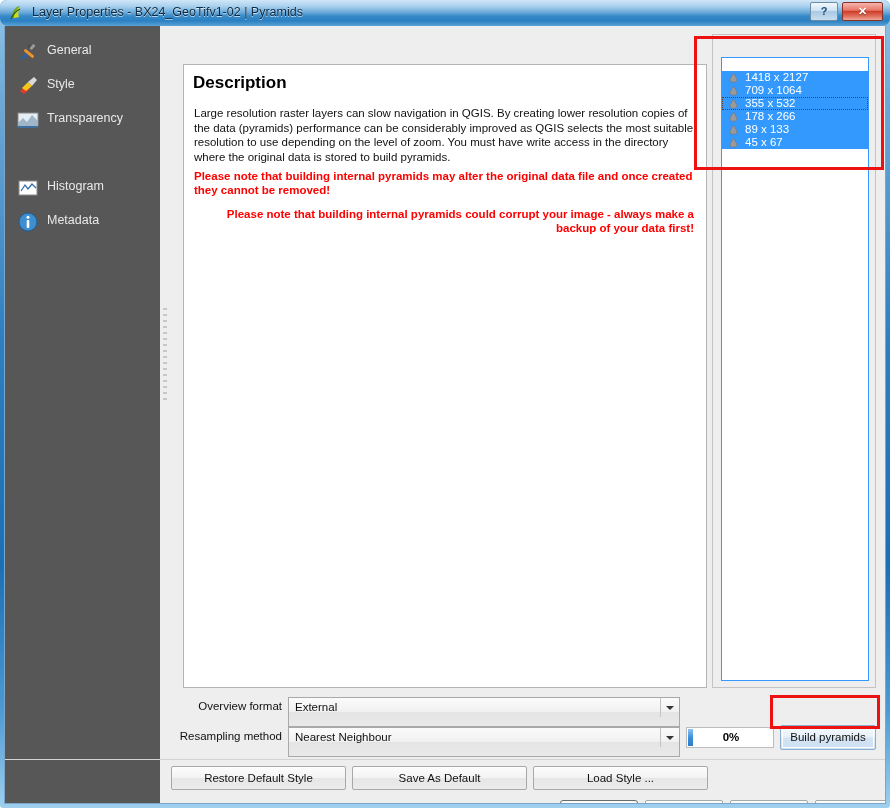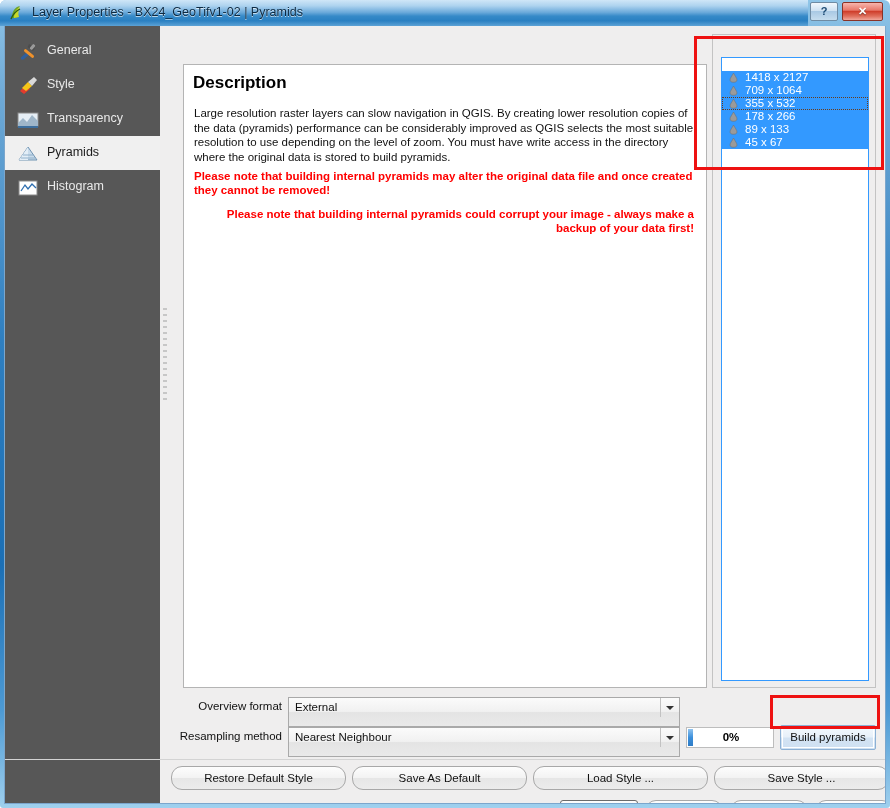--- a/index.html
+++ b/index.html
@@ -30,28 +30,29 @@
         #4d9ad4 88%,
         #9fd0ee 100%);
     border-radius: 6px 6px 3px 3px;
     overflow: hidden;
   }
 
   
   #titlebar {
     position: absolute;
     left: 0; top: 0;
-    width: 808px; height: 26px;
+    width: 890px; height: 26px;
     background: linear-gradient(180deg,
         #cfe6f7 0%,
         #aed3ef 22%,
         #6aa9da 48%,
         #368ac8 62%,
         #2a80c2 80%,
         #5ca2d6 100%);
+    border-radius: 8px;
   }
   #title-icon {
     position: absolute;
     left: 9px; top: 5px;
     width: 16px; height: 16px;
   }
   #title-text {
     position: absolute;
     left: 32px; top: 5px;
     font-size: 12.5px;
@@ -333,21 +334,21 @@
     left: -166px; top: 733px;
     width: 882px; height: 1px;
     background: #d3d3d3;
   }
 
   .btn {
     position: absolute;
     height: 24px;
     background: linear-gradient(180deg,#fdfdfd 0%,#f3f3f3 48%,#e6e6e6 52%,#ececec 100%);
     border: 1px solid #a8a8a8;
-    border-radius: 11px;
+    border-radius: 2px;
     box-sizing: border-box;
     font-size: 11.5px;
     color: #111;
     text-align: center;
     line-height: 22px;
     cursor: default;
     white-space: nowrap;
   }
   .btn.deftop {
     border: 1px solid #6b6b6b;
@@ -424,42 +425,41 @@
         <span class="s-ico">
           <svg width="22" height="22" viewBox="0 0 22 22">
             <rect x="1" y="4" width="20" height="13" fill="#e6eef5" stroke="#8a8a8a"></rect>
             <path d="M1 14 L6 9 L10 13 L15 6 L21 12 L21 17 L1 17 Z" fill="#9fb6c9"></path>
             <rect x="1" y="17" width="20" height="2" fill="#3d6f9e"></rect>
           </svg>
         </span>
         <span class="s-lbl">Transparency</span>
       </div>
 
-      <div class="side-item sel" style="top:110px;">
-        <span class="s-ico">
-          <svg width="22" height="22" viewBox="0 0 22 22">
-            <path d="M11 4 L20 17 L2 17 Z" fill="#c9dcec" stroke="#6f93b2" stroke-width="1"></path>
-            <path d="M11 4 L11 17 L2 17 Z" fill="#e3eef7"></path>
-            <path d="M6 12 L16 12" stroke="#88a8c4" stroke-width="0.9"></path>
-            <path d="M4 15 L18 15" stroke="#88a8c4" stroke-width="0.9"></path>
-          </svg>
-        </span>
-        <span class="s-lbl">Pyramids</span>
-      </div>
 
       <div class="side-item" style="top:144px;">
         <span class="s-ico">
           <svg width="22" height="22" viewBox="0 0 22 22">
             <rect x="2" y="4" width="18" height="14" fill="#ffffff" stroke="#8a8a8a"></rect>
             <polyline points="4,14 8,8 11,12 15,7 19,11" fill="none" stroke="#2f6fb0" stroke-width="1.3"></polyline>
           </svg>
         </span>
         <span class="s-lbl">Histogram</span>
       </div>
 
+      <div class="side-item" style="top:178px;">
+        <span class="s-ico">
+          <svg width="22" height="22" viewBox="0 0 22 22">
+            <circle cx="11" cy="11" r="9" fill="#3f8fd0" stroke="#1e5e96"></circle>
+            <circle cx="11" cy="6.3" r="1.5" fill="#ffffff"></circle>
+            <rect x="9.7" y="9" width="2.6" height="8" rx="1" fill="#ffffff"></rect>
+          </svg>
+        </span>
+        <span class="s-lbl">Metadata</span>
+      </div>
     </div>
 
     <div id="splitter">
       <div class="grip" style="top:282px"></div>
         <div class="grip" style="top:288px"></div>
       <div class="grip" style="top:294px"></div>
         <div class="grip" style="top:300px"></div>
       <div class="grip" style="top:306px"></div>
         <div class="grip" style="top:312px"></div>
       <div class="grip" style="top:318px"></div>
@@ -573,21 +573,20 @@
       <div id="btn-build">
         <span class="inner"></span>
         <span>Build pyramids</span>
       </div>
 
       <div id="sep-line"></div>
 
       <div class="btn" id="b-restore">Restore Default Style</div>
       <div class="btn" id="b-savedef">Save As Default</div>
       <div class="btn" id="b-load">Load Style ...</div>
-      <div class="btn" id="b-savesty">Save Style ...</div>
 
       <div class="btn deftop" id="b-ok">OK</div>
       <div class="btn" id="b-cancel">Cancel</div>
       <div class="btn" id="b-apply">Apply</div>
       <div class="btn" id="b-help">Help</div>
 
     </div>
   </div>
 
   <div class="annot" id="annot-res" style="border-color: rgb(238, 17, 17);"></div>

